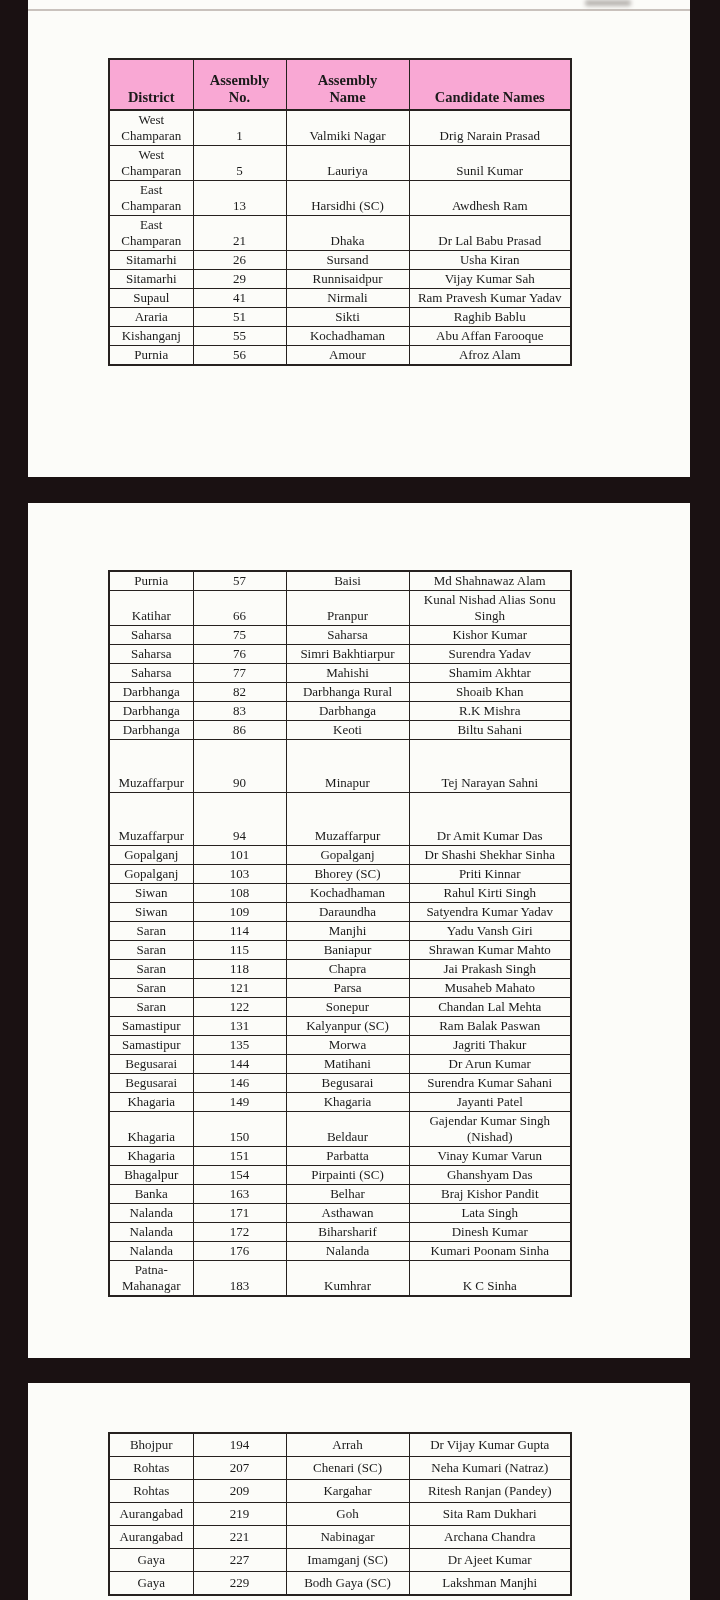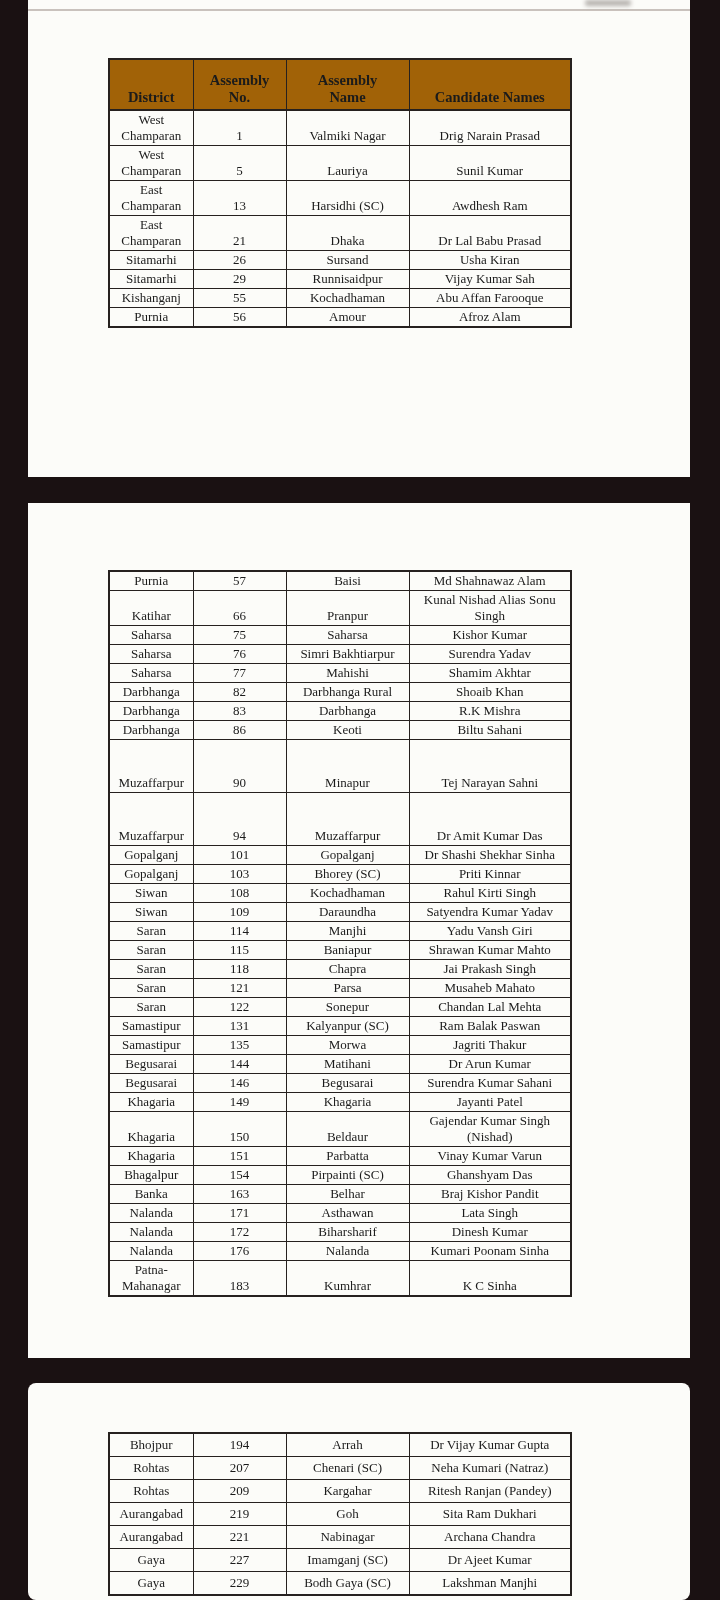--- a/index.html
+++ b/index.html
@@ -14,41 +14,41 @@
     position:absolute; left:28px; width:662px;
     background:#fcfcf9;
   }
   #top-strip { top:0; height:9px; border-bottom:2px solid #c9c2bd; }
   #top-strip .smudge {
     position:absolute; left:557px; top:0; width:46px; height:6px;
     background:#7d7672; opacity:.55; filter:blur(2px); border-radius:2px;
   }
   #page-1 { top:11px; height:466px; }
   #page-2 { top:503px; height:855px; }
-  #page-3 { top:1383px; height:217px;border-radius:8px; }
+  #page-3 { top:1383px; height:217px; }
 
   table.ctable {
     position:absolute; left:80px;
     border-collapse:collapse;
     color:#1b1b1b;
     border:2px solid #26211f;
   }
   #page-1 table.ctable { top:47px; }
   #page-2 table.ctable { top:67px; }
   #page-3 table.ctable { top:49px; }
 
   .ctable th, .ctable td { border:1px solid #26211f; }
 
   .ctable td {
     text-align:center; vertical-align:bottom;
     font-size:13px; line-height:16px;
     padding:1px 3px 1px;
   }
   .ctable th {
-    background:#a16207;
+    background:#f9a8d4;
     text-align:center; vertical-align:bottom;
     font-weight:bold; font-size:14.5px; line-height:17px;
     height:44px;
     padding:2px 2px 3px;
     border-bottom:2px solid #26211f;
   }
   .hnar { display:inline-block; max-width:72px; }
 
   col.w1 { width:84px; }
   col.w2 { width:93px; }
@@ -112,20 +112,32 @@
           <td>Sursand</td>
           <td>Usha Kiran</td>
         </tr>
         <tr>
           <td>Sitamarhi</td>
           <td>29</td>
           <td>Runnisaidpur</td>
           <td>Vijay Kumar Sah</td>
         </tr>
         <tr>
+          <td>Supaul</td>
+          <td>41</td>
+          <td>Nirmali</td>
+          <td>Ram Pravesh Kumar Yadav</td>
+        </tr>
+        <tr>
+          <td>Araria</td>
+          <td>51</td>
+          <td>Sikti</td>
+          <td>Raghib Bablu</td>
+        </tr>
+        <tr>
           <td>Kishanganj</td>
           <td>55</td>
           <td>Kochadhaman</td>
           <td>Abu Affan Farooque</td>
         </tr>
         <tr>
           <td>Purnia</td>
           <td>56</td>
           <td>Amour</td>
           <td>Afroz Alam</td>

